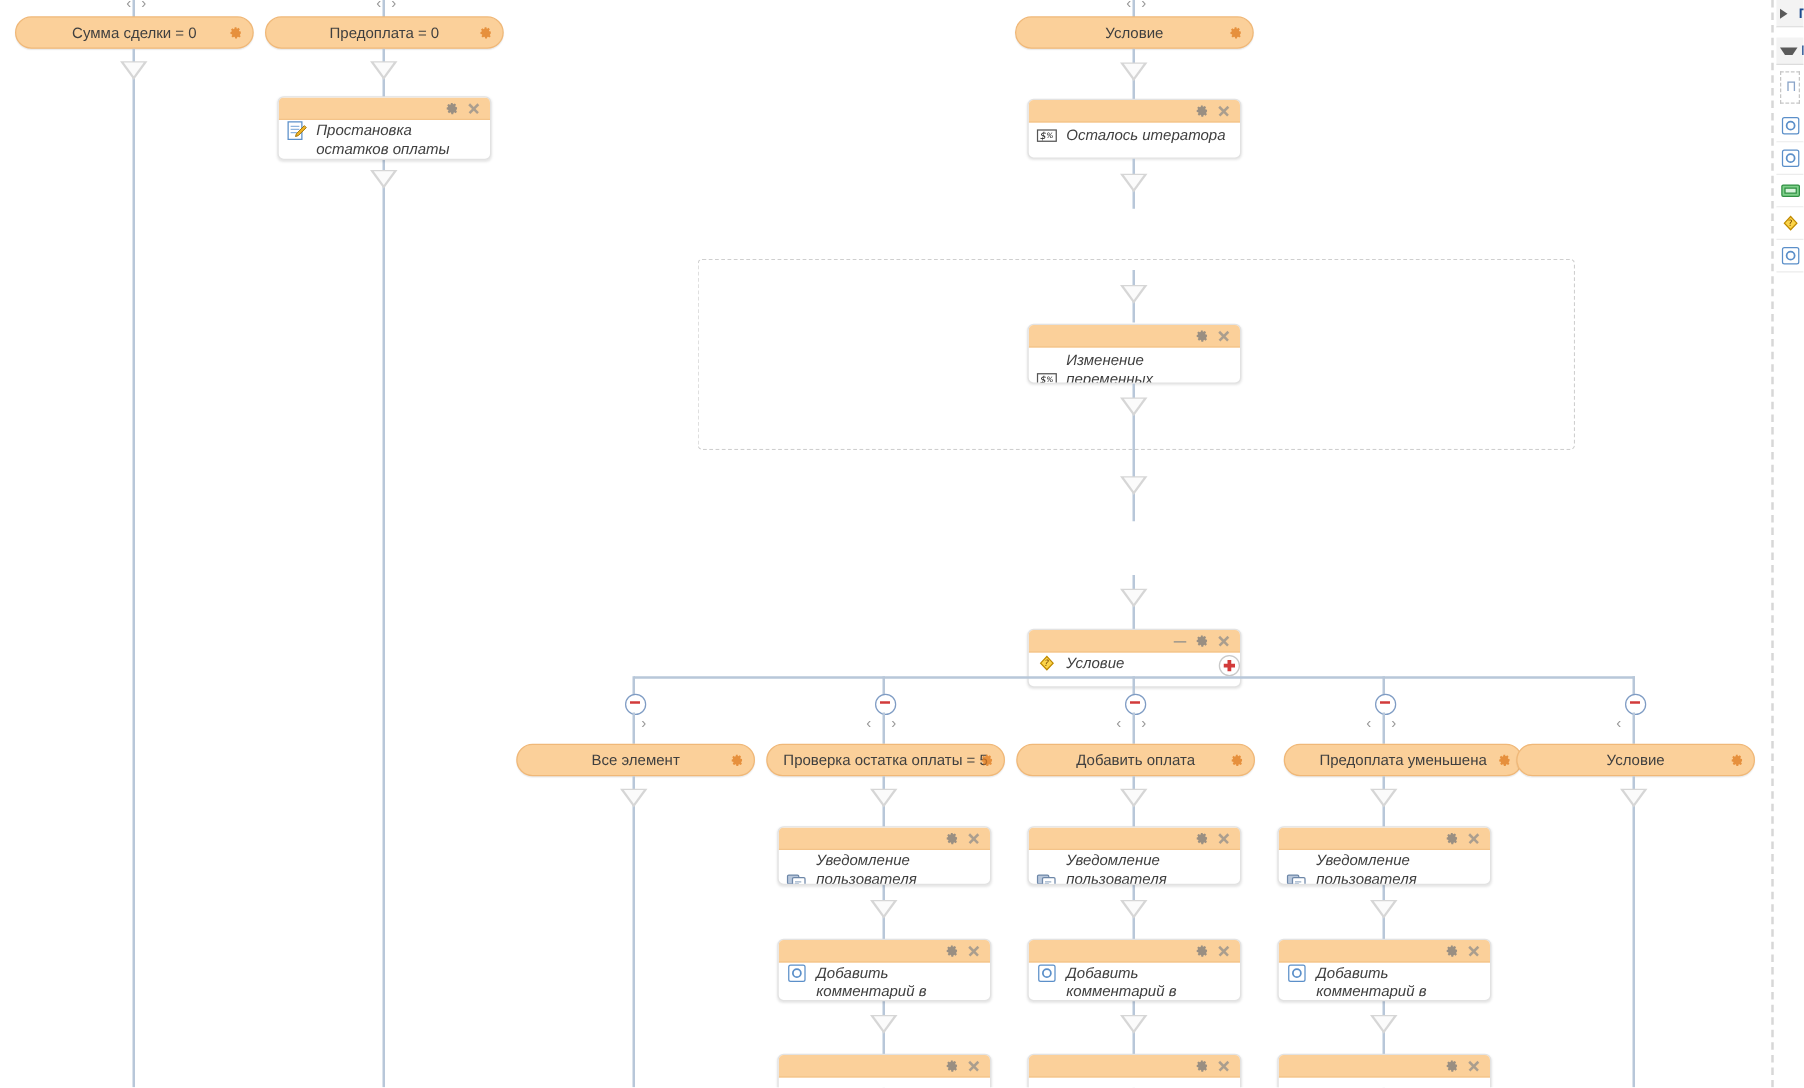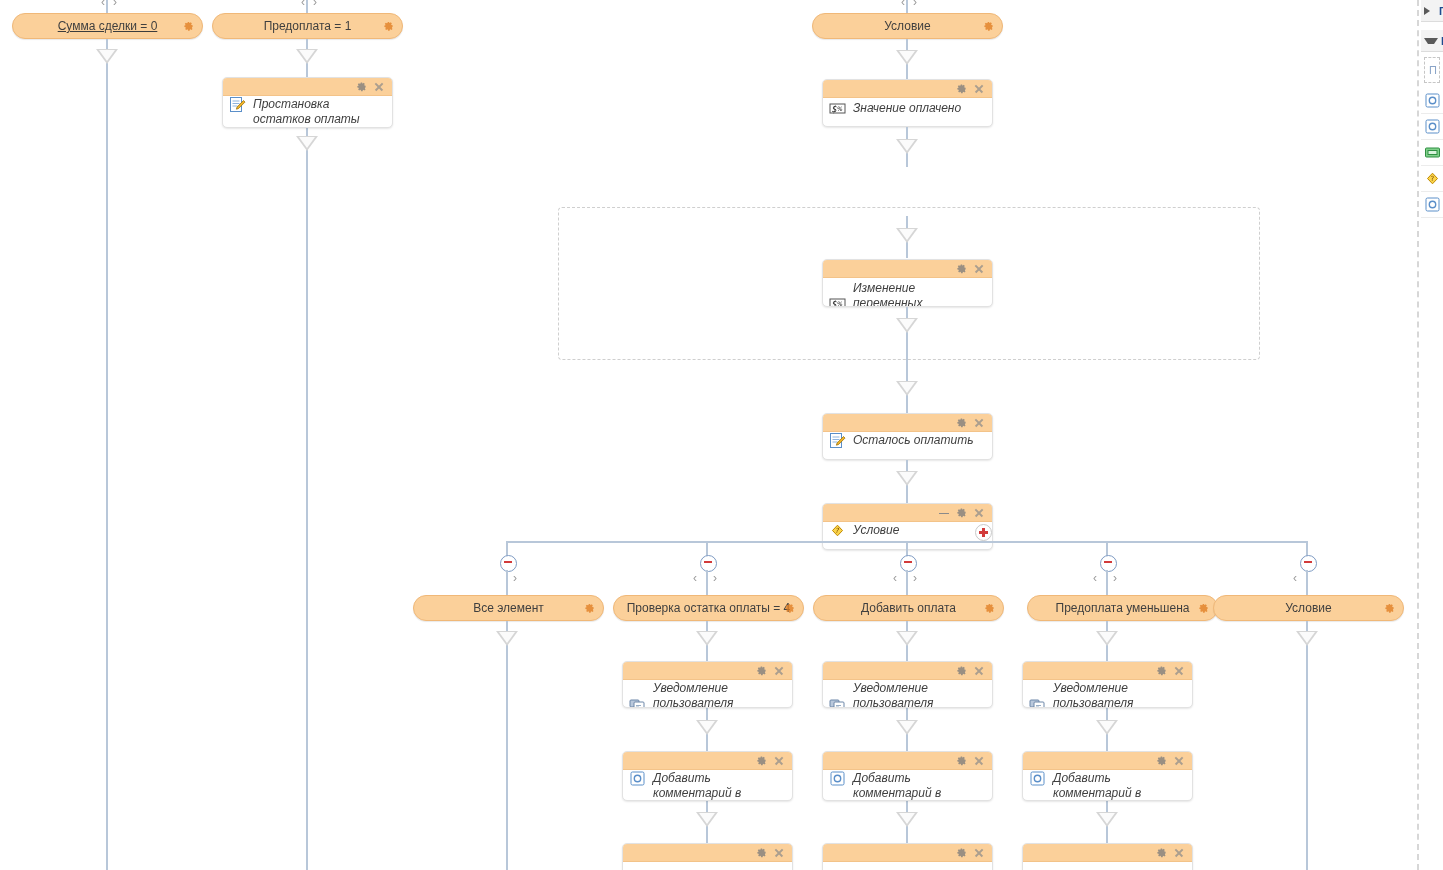--- a/index.html
+++ b/index.html
@@ -91,37 +91,37 @@
 </head>
 <body>
 
 <div id="canvas">
 
   <div class="loopbox" style="left:558px;top:207px;width:700px;height:151px;"></div>
 
   <div class="chev" style="left:101px;top:-4px;">‹</div>
   <div class="chev" style="left:113px;top:-4px;">›</div>
   <div class="vline" style="left:106px;top:0px;height:14px;"></div>
-  <div class="pill" style="left:12px;top:13px;width:191px;text-decoration:underline;">
+  <div class="pill" style="left:12px;top:13px;width:191px;">
     <span class="plabel">Сумма сделки = 0</span>
     <span class="gear">
       <svg viewBox="0 0 16 16">
           <path fill="#e07b1e" d="M8 5.2a2.8 2.8 0 100 5.6 2.8 2.8 0 000-5.6zm0 4.2a1.4 1.4 0 110-2.8 1.4 1.4 0 010 2.8z"></path>
           <path fill="#e07b1e" d="M14 9.1V6.9l-1.7-.3-.4-1 1-1.4-1.6-1.6-1.4 1-1-.4L9.1 2H6.9l-.3 1.7-1 .4-1.4-1L2.6 4.7l1 1.4-.4 1L2 7.4v2.2l1.7.3.4 1-1 1.4 1.6 1.6 1.4-1 1 .4.3 1.7h2.2l.3-1.7 1-.4 1.4 1 1.6-1.6-1-1.4.4-1L14 9.1z"></path>
         </svg>
     </span>
   </div>
   <div class="vline" style="left:106px;top:39px;height:831px;"></div>
   <div class="arrow" style="left:96px;top:49px;"></div>
 
   <div class="chev" style="left:301px;top:-4px;">‹</div>
   <div class="chev" style="left:313px;top:-4px;">›</div>
   <div class="vline" style="left:306px;top:0px;height:14px;"></div>
   <div class="pill" style="left:212px;top:13px;width:191px;">
-    <span class="plabel">Предоплата = 1</span>
+    <span class="plabel">Предоплата = 0</span>
     <span class="gear">
       <svg viewBox="0 0 16 16">
           <path fill="#e07b1e" d="M8 5.2a2.8 2.8 0 100 5.6 2.8 2.8 0 000-5.6zm0 4.2a1.4 1.4 0 110-2.8 1.4 1.4 0 010 2.8z"></path>
           <path fill="#e07b1e" d="M14 9.1V6.9l-1.7-.3-.4-1 1-1.4-1.6-1.6-1.4 1-1-.4L9.1 2H6.9l-.3 1.7-1 .4-1.4-1L2.6 4.7l1 1.4-.4 1L2 7.4v2.2l1.7.3.4 1-1 1.4 1.6 1.6 1.4-1 1 .4.3 1.7h2.2l.3-1.7 1-.4 1.4 1 1.6-1.6-1-1.4.4-1L14 9.1z"></path>
         </svg>
     </span>
   </div>
   <div class="vline" style="left:306px;top:39px;height:831px;"></div>
   <div class="arrow" style="left:296px;top:49px;"></div>
 
@@ -175,21 +175,21 @@
       <span class="xbtn"></span>
     </div>
     <div class="cbody" style="align-items:flex-end;padding-top:2px;">
       <span class="ic">
         <svg viewBox="0 0 17 17">
             <rect x="1" y="4" width="15" height="9" fill="#fff" stroke="#555"></rect>
             <text x="3" y="11.5" font-size="8" font-family="DejaVu Sans" fill="#111">$</text>
             <text x="8" y="10.5" font-size="6" font-family="DejaVu Sans" fill="#111">%</text>
           </svg>
       </span>
-      <span class="ctext" style="padding-bottom:1px;">Значение оплачено</span>
+      <span class="ctext" style="padding-bottom:1px;">Осталось итератора</span>
     </div>
   </div>
   <div class="vline" style="left:906px;top:127px;height:40px;"></div>
   <div class="arrow" style="left:896px;top:139px;"></div>
 
   <div class="vline" style="left:906px;top:216px;height:42px;"></div>
   <div class="arrow" style="left:896px;top:228px;"></div>
 
   <div class="card" style="left:822px;top:259px;width:171px;height:48px;">
     <div class="chead">
@@ -209,41 +209,20 @@
             <text x="8" y="10.5" font-size="6" font-family="DejaVu Sans" fill="#111">%</text>
           </svg>
       </span>
       <span class="ctext" style="padding-bottom:1px;">Изменение переменных</span>
     </div>
   </div>
   <div class="vline" style="left:906px;top:307px;height:110px;"></div>
   <div class="arrow" style="left:896px;top:318px;"></div>
   <div class="arrow" style="left:896px;top:381px;"></div>
 
-  <div class="card" style="left:822px;top:413px;width:171px;height:47px;">
-    <div class="chead">
-      <span class="gear">
-        <svg viewBox="0 0 16 16">
-            <path fill="#7a7a7a" d="M8 5.2a2.8 2.8 0 100 5.6 2.8 2.8 0 000-5.6zm0 4.2a1.4 1.4 0 110-2.8 1.4 1.4 0 010 2.8z"></path>
-            <path fill="#7a7a7a" d="M14 9.1V6.9l-1.7-.3-.4-1 1-1.4-1.6-1.6-1.4 1-1-.4L9.1 2H6.9l-.3 1.7-1 .4-1.4-1L2.6 4.7l1 1.4-.4 1L2 7.4v2.2l1.7.3.4 1-1 1.4 1.6 1.6 1.4-1 1 .4.3 1.7h2.2l.3-1.7 1-.4 1.4 1 1.6-1.6-1-1.4.4-1L14 9.1z"></path>
-          </svg>
-      </span>
-      <span class="xbtn"></span>
-    </div>
-    <div class="cbody">
-      <span class="ic">
-        <svg viewBox="0 0 17 17">
-            <rect x="1.5" y="1.5" width="11" height="14" fill="#fff" stroke="#5b8fc9"></rect>
-            <path d="M3.5 5h7M3.5 7.5h7M3.5 10h5" stroke="#8fb4dd" stroke-width="1"></path>
-            <path d="M14.5 4.5l1.5 1.6-6.4 6.4-2.2.7.7-2.2z" fill="#f0b429" stroke="#a07409" stroke-width=".8"></path>
-          </svg>
-      </span>
-      <span class="ctext">Осталось оплатить</span>
-    </div>
-  </div>
   <div class="vline" style="left:906px;top:460px;height:44px;"></div>
   <div class="arrow" style="left:896px;top:471px;"></div>
 
   <div class="card" style="left:822px;top:503px;width:171px;height:47px;">
     <div class="chead">
       <span class="minbtn"></span>
       <span class="gear">
         <svg viewBox="0 0 16 16">
             <path fill="#7a7a7a" d="M8 5.2a2.8 2.8 0 100 5.6 2.8 2.8 0 000-5.6zm0 4.2a1.4 1.4 0 110-2.8 1.4 1.4 0 010 2.8z"></path>
             <path fill="#7a7a7a" d="M14 9.1V6.9l-1.7-.3-.4-1 1-1.4-1.6-1.6-1.4 1-1-.4L9.1 2H6.9l-.3 1.7-1 .4-1.4-1L2.6 4.7l1 1.4-.4 1L2 7.4v2.2l1.7.3.4 1-1 1.4 1.6 1.6 1.4-1 1 .4.3 1.7h2.2l.3-1.7 1-.4 1.4 1 1.6-1.6-1-1.4.4-1L14 9.1z"></path>
@@ -294,21 +273,21 @@
   <div class="pill" style="left:413px;top:595px;width:191px;">
     <span class="plabel">Все элемент</span>
     <span class="gear">
       <svg viewBox="0 0 16 16">
           <path fill="#e07b1e" d="M8 5.2a2.8 2.8 0 100 5.6 2.8 2.8 0 000-5.6zm0 4.2a1.4 1.4 0 110-2.8 1.4 1.4 0 010 2.8z"></path>
           <path fill="#e07b1e" d="M14 9.1V6.9l-1.7-.3-.4-1 1-1.4-1.6-1.6-1.4 1-1-.4L9.1 2H6.9l-.3 1.7-1 .4-1.4-1L2.6 4.7l1 1.4-.4 1L2 7.4v2.2l1.7.3.4 1-1 1.4 1.6 1.6 1.4-1 1 .4.3 1.7h2.2l.3-1.7 1-.4 1.4 1 1.6-1.6-1-1.4.4-1L14 9.1z"></path>
         </svg>
     </span>
   </div>
   <div class="pill" style="left:613px;top:595px;width:191px;">
-    <span class="plabel">Проверка остатка оплаты = 4</span>
+    <span class="plabel">Проверка остатка оплаты = 5</span>
     <span class="gear">
       <svg viewBox="0 0 16 16">
           <path fill="#e07b1e" d="M8 5.2a2.8 2.8 0 100 5.6 2.8 2.8 0 000-5.6zm0 4.2a1.4 1.4 0 110-2.8 1.4 1.4 0 010 2.8z"></path>
           <path fill="#e07b1e" d="M14 9.1V6.9l-1.7-.3-.4-1 1-1.4-1.6-1.6-1.4 1-1-.4L9.1 2H6.9l-.3 1.7-1 .4-1.4-1L2.6 4.7l1 1.4-.4 1L2 7.4v2.2l1.7.3.4 1-1 1.4 1.6 1.6 1.4-1 1 .4.3 1.7h2.2l.3-1.7 1-.4 1.4 1 1.6-1.6-1-1.4.4-1L14 9.1z"></path>
         </svg>
     </span>
   </div>
   <div class="pill" style="left:813px;top:595px;width:191px;">
     <span class="plabel">Добавить оплата</span>
     <span class="gear">

